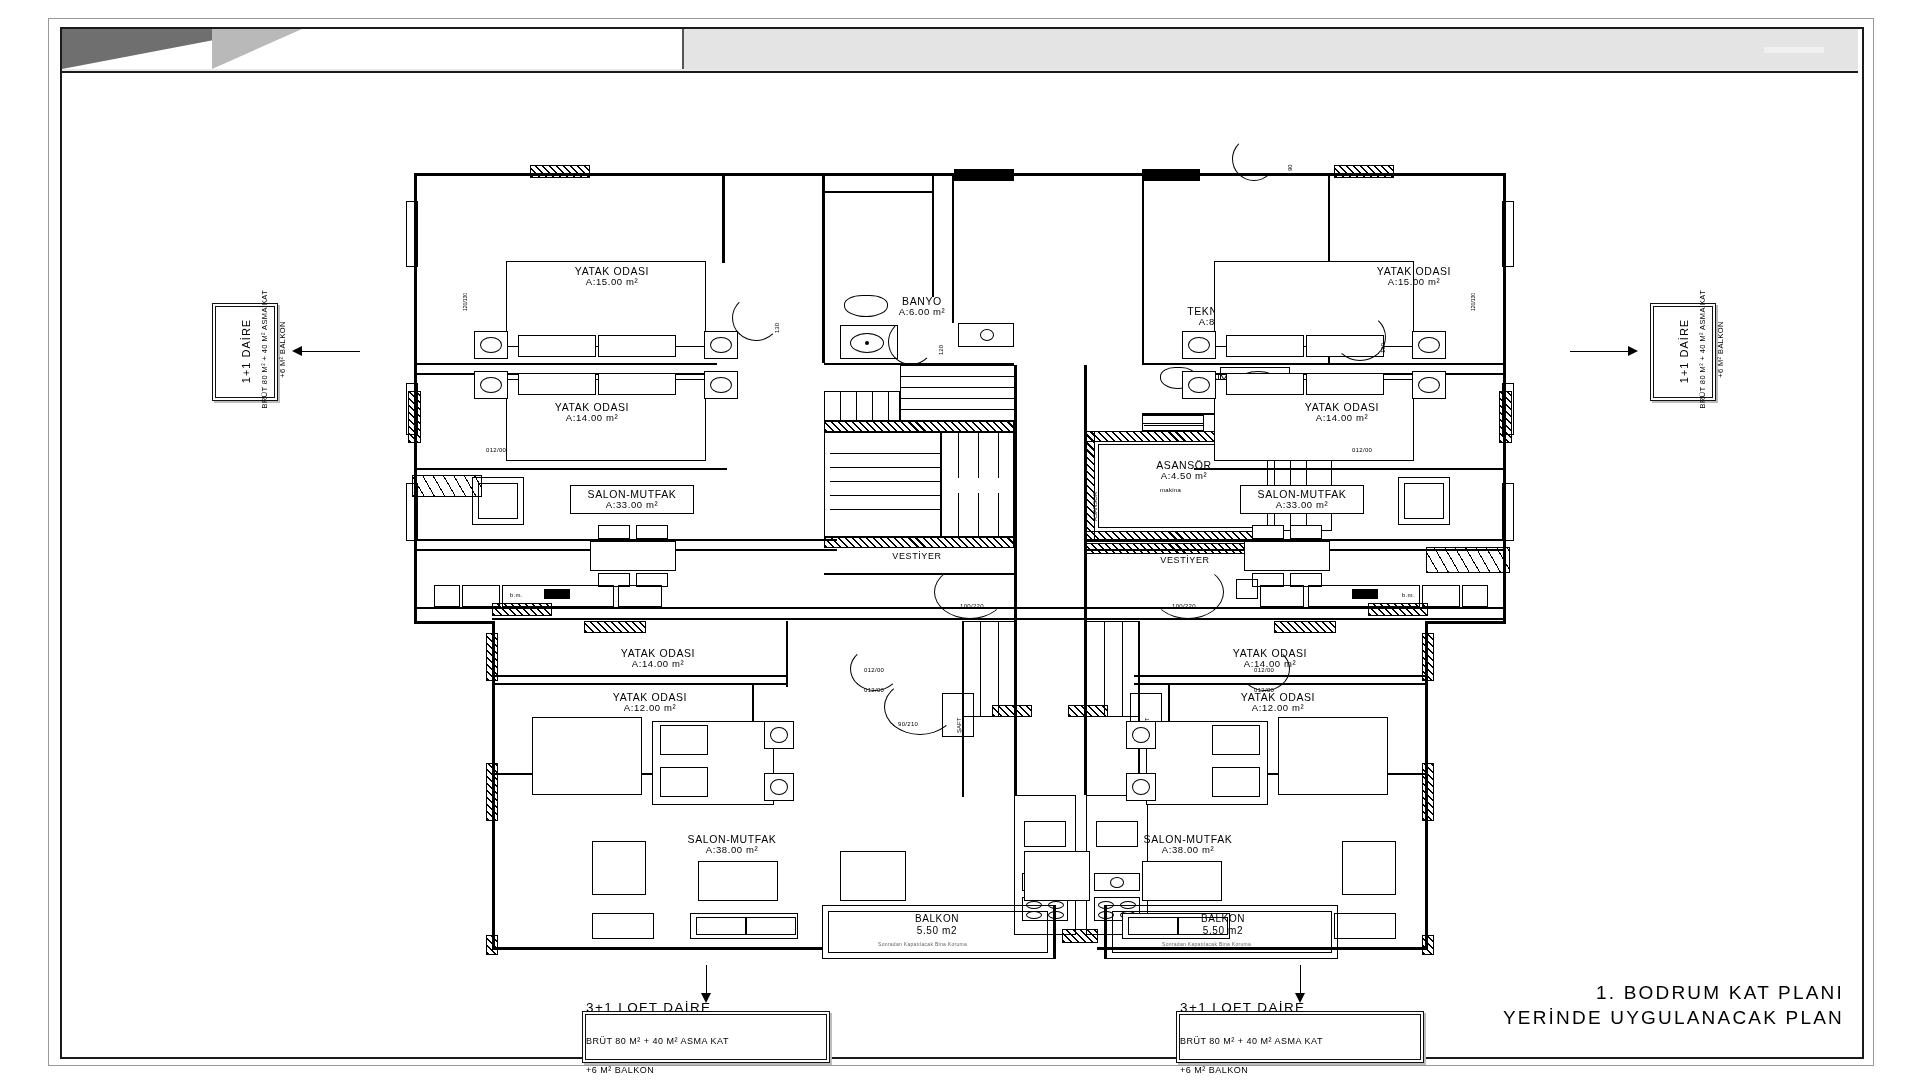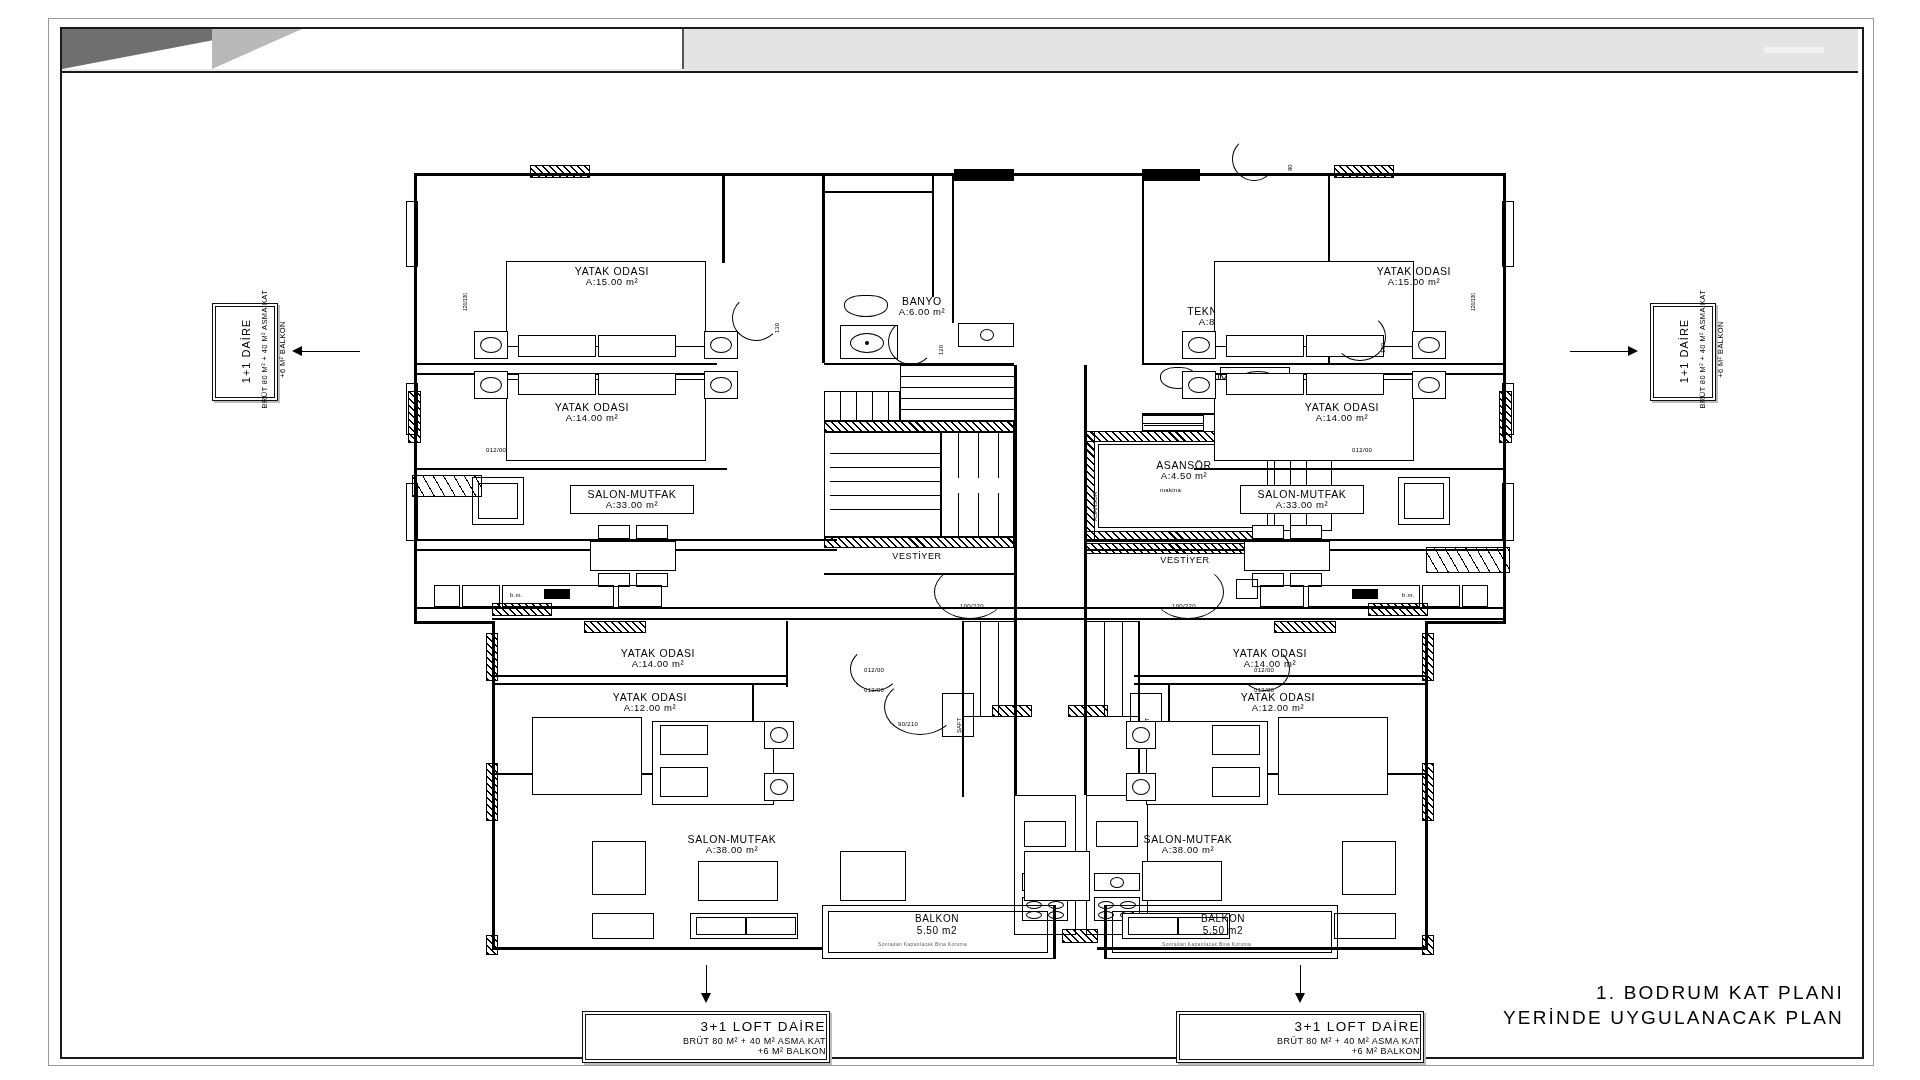--- a/index.html
+++ b/index.html
@@ -38,21 +38,21 @@
   .lbl.small .nm{font-size:9px;}
   .tag{position:absolute;font-size:6px;color:#000;letter-spacing:.3px;white-space:nowrap;}
   .tagv{position:absolute;font-size:6px;color:#000;white-space:nowrap;transform:rotate(-90deg);transform-origin:0 0;}
 
   .boxed{border:1px solid #000;background:#fff;padding:2px 7px;}
 
   
   .callout{position:absolute;border:1.5px solid #111;background:#fff;
            box-shadow:2px 2px 0 #bdbdbd;box-sizing:border-box;}
   .callout-in{position:absolute;inset:2px;border:1px solid #111;box-sizing:border-box;
-           display:flex;flex-direction:column;align-items:flex-end;justify-content:center;}
+           display:flex;flex-direction:column;align-items:flex-start;justify-content:center;gap:19px;}
   .co-t1{font-size:13.5px;letter-spacing:1.4px;color:#000;}
   .co-t2{font-size:9px;letter-spacing:.5px;color:#000;margin-top:2px;}
   .co-t3{font-size:9px;letter-spacing:.5px;color:#000;}
 
   .vcall{position:absolute;border:1.5px solid #111;background:#fff;box-shadow:2px 2px 0 #bdbdbd;box-sizing:border-box;}
   .vcall-in{position:absolute;inset:2px;border:1px solid #111;box-sizing:border-box;}
   .vtxt{position:absolute;transform:rotate(-90deg);transform-origin:50% 50%;white-space:nowrap;text-align:center;}
   .vt1{font-size:11px;letter-spacing:1px;}
   .vt2{font-size:7.5px;letter-spacing:.4px;}
 

